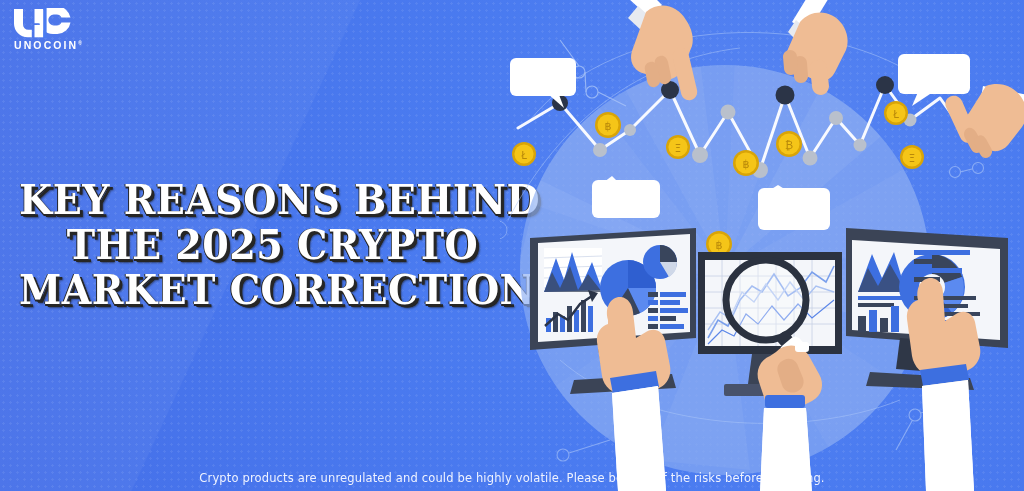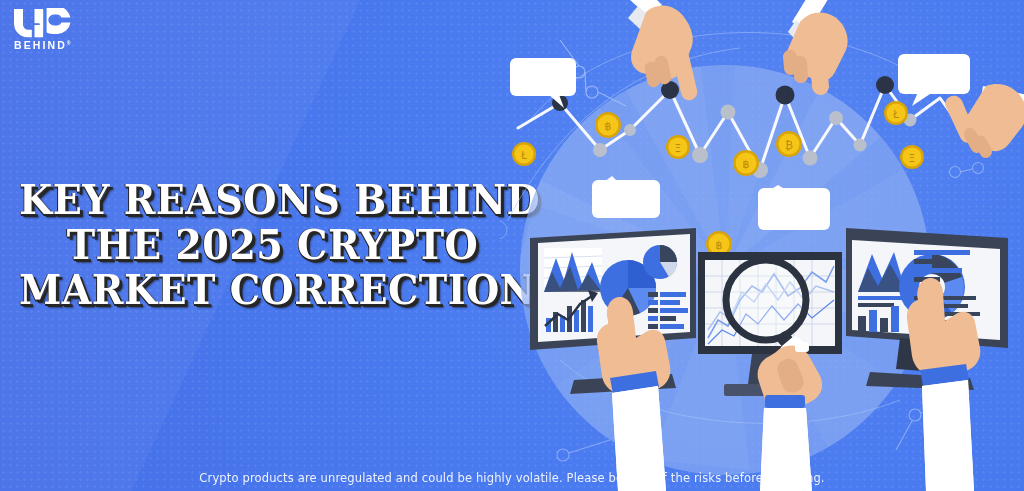--- a/index.html
+++ b/index.html
@@ -91,21 +91,21 @@
     <svg class="logo-mark" width="64" height="30" viewBox="0 0 64 30">
 
       <path d="M2,1 h9 v15.5 a5.2,5.2 0 0 0 5.2,5.2 h3.6 v7.6 h-4.2 A13.6,13.6 0 0 1 2,15.8 Z" fill="#ffffff"></path>
       <path d="M22.5,1 h9 v14.2 h-9 Z" fill="#ffffff"></path>
 
       <path d="M58.5,9.6 h-9.1 a5.1,5.1 0 0 0 -4.6,-3.0 h-3.1 a5.4,5.4 0 0 0 0,10.8 h3.1 a5.1,5.1 0 0 0 4.6,-3.0 h9.1 a13.8,13.8 0 0 1 -13.1,11.7 h-4.4 a13.9,13.9 0 0 1 0,-27.8 h4.4 A13.8,13.8 0 0 1 58.5,9.6 Z" fill="#ffffff"></path>
       <rect x="22.5" y="17.0" width="9" height="12.3" fill="#ffffff"></rect>
       <rect x="31.2" y="0" width="3.4" height="30" fill="#4a7bf0"></rect>
     </svg>
     <div class="logo-word">
-      <span>BEHIND</span><sup>®</sup>
+      <span>UNOCOIN</span><sup>®</sup>
     </div>
   </div>
 
   <div class="headline">
     <span class="l">KEY REASONS BEHIND</span>
     <span class="l">THE 2025 CRYPTO</span>
     <span class="l">MARKET CORRECTION!</span>
   </div>
 
   <div class="illus">

